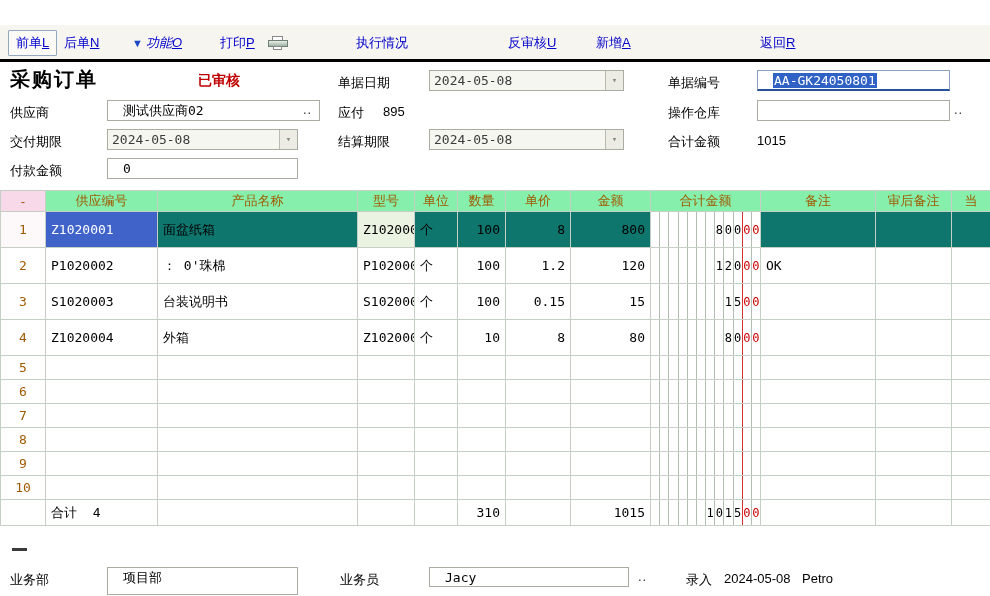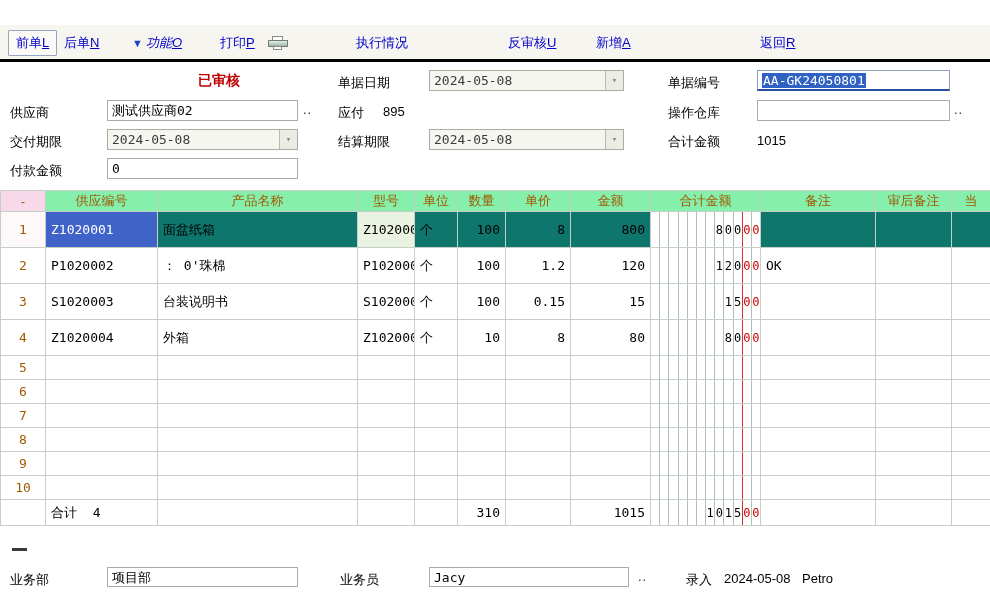--- a/index.html
+++ b/index.html
@@ -27,21 +27,21 @@
   .printer-icon .paper{position:absolute;left:4px;top:0;width:11px;height:5px;background:#fff;border:1px solid #8a8a8a;box-sizing:border-box;}
   .printer-icon .body{position:absolute;left:0;top:4px;width:20px;height:7px;background:linear-gradient(#e7eee7,#9fb3a4);border:1px solid #6f7f73;box-sizing:border-box;}
   .printer-icon .out{position:absolute;left:5px;top:10px;width:9px;height:4px;background:#fff;border:1px solid #8a8a8a;box-sizing:border-box;}
 
   
   .lbl{position:absolute;white-space:nowrap;}
   .doc-title{position:absolute;left:10px;top:66px;font-size:20px;font-weight:bold;letter-spacing:2px;}
   .status{position:absolute;left:198px;top:72px;color:#c00000;font-weight:bold;font-size:14px;}
   .mono{font-family:Liberation Sans, sans-serif;}
   .input{position:absolute;box-sizing:border-box;border:1px solid #a9ada1;background:#fff;height:21px;line-height:19px;
-    padding:0 4px;font-family:"DejaVu Sans Mono","Liberation Mono",monospace;font-size:13px;overflow:hidden;}
+    padding:0 15px;font-family:"DejaVu Sans Mono","Liberation Mono",monospace;font-size:13px;overflow:hidden;}
   .datefield{background:#f6f6f0;color:#3c3c3c;padding:0;display:flex;}
   .datefield .dtext{flex:1;padding:0 4px;}
   .datefield .drop{flex:0 0 17px;border-left:1px solid #b9b9b0;background:#edece4;color:#8a8a84;
     text-align:center;font-size:9px;line-height:19px;cursor:pointer;}
   .docno{border:1px solid #8aa0c0;border-bottom:2px solid #27509e;}
   .docno .seltext{background:#2f62c4;color:#fff;padding:0 1px;}
   .dots{position:absolute;color:#333;letter-spacing:1px;cursor:pointer;}
   .plainval{position:absolute;white-space:nowrap;}
 
   
@@ -90,34 +90,35 @@
         <span class="paper"></span>
         <span class="body"></span>
         <span class="out"></span>
       </span>
     <span class="tb-item" style="left:356px;"><span>执行情况</span></span>
     <span class="tb-item" style="left:508px;"><span>反审核</span><u>U</u></span>
     <span class="tb-item" style="left:596px;"><span>新增</span><u>A</u></span>
     <span class="tb-item" style="left:760px;"><span>返回</span><u>R</u></span>
   </div>
 
+  <div class="doc-title">采购订单</div>
   <div class="status">已审核</div>
 
   <span class="lbl" style="left:338px;top:74px;">单据日期</span>
   <div class="input datefield" style="left:429px;top:70px;width:195px;">
     <span class="dtext">2024-05-08</span>
       <span class="drop">▾</span>
   </div>
   <span class="lbl" style="left:668px;top:74px;">单据编号</span>
   <div class="input docno" style="left:757px;top:70px;width:193px;">
     <span class="seltext">AA-GK24050801</span>
   </div>
 
   <span class="lbl" style="left:10px;top:104px;">供应商</span>
-  <div class="input" style="left:107px;top:100px;width:191px;">测试供应商02</div>
+  <div class="input" style="left:107px;top:100px;width:213px;">测试供应商02</div>
   <span class="dots" style="left:303px;top:102px;">..</span>
   <span class="lbl" style="left:338px;top:104px;">应付</span>
   <span class="plainval mono" style="left:383px;top:104px;">895</span>
   <span class="lbl" style="left:668px;top:104px;">操作仓库</span>
   <div class="input" style="left:757px;top:100px;width:193px;"></div>
   <span class="dots" style="left:954px;top:102px;">..</span>
 
   <span class="lbl" style="left:10px;top:133px;">交付期限</span>
   <div class="input datefield" style="left:107px;top:129px;width:191px;">
     <span class="dtext">2024-05-08</span>
@@ -483,21 +484,21 @@
           </td>
           <td class="remark"></td>
           <td class="remark"></td>
           <td class="lastcol"></td>
         </tr>
       </tbody>
     </table>
 
   <div class="splitter"></div>
   <span class="lbl" style="left:10px;top:571px;">业务部</span>
-  <div class="input" style="left:107px;top:567px;width:191px;height:20px;">项目部</div>
+  <div class="input" style="left:107px;top:567px;width:191px;height:28px;">项目部</div>
   <span class="lbl" style="left:340px;top:571px;">业务员</span>
   <div class="input" style="left:429px;top:567px;width:200px;height:20px;">Jacy</div>
   <span class="dots" style="left:638px;top:569px;">..</span>
   <span class="lbl" style="left:686px;top:571px;">录入</span>
   <span class="plainval mono" style="left:724px;top:571px;">2024-05-08</span>
   <span class="plainval mono" style="left:802px;top:571px;">Petro</span>
 
 </div>
 
 </body></html>

